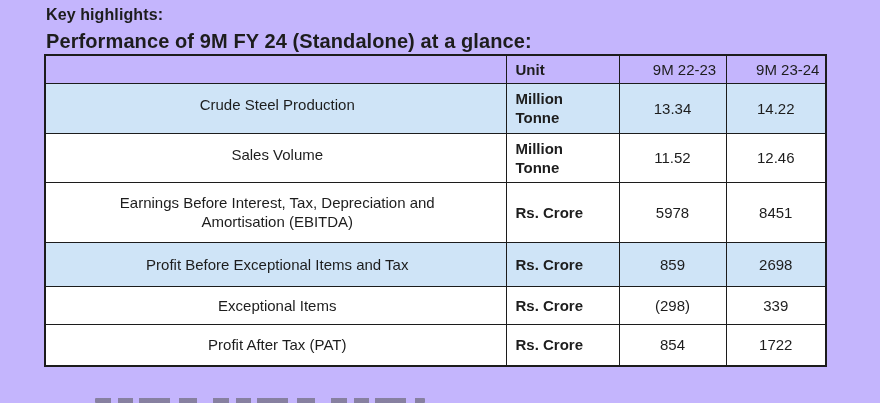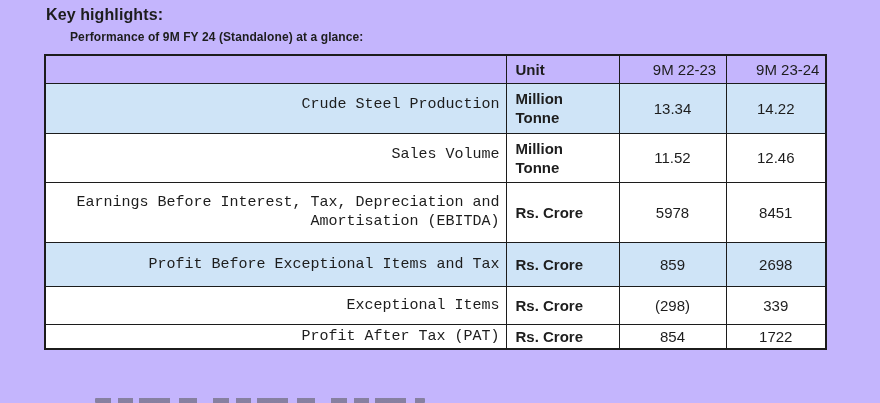--- a/index.html
+++ b/index.html
@@ -11,55 +11,55 @@
     color: #1d1d1d;
   }
   .page { position: relative; width: 880px; height: 403px; background: #c4b5fd; }
 
   .heading1 {
     position: absolute; left: 46px; top: 6px;
     font-size: 16px; font-weight: 700; letter-spacing: 0.1px;
   }
   .heading2 {
     position: absolute; left: 46px; top: 30px;
-    font-size: 12px; font-weight: 700; letter-spacing: 0.1px; margin-left: 24px;
+    font-size: 20px; font-weight: 700; letter-spacing: 0.1px;
   }
 
   table.perf {
     position: absolute; left: 44px; top: 54px;
     width: 781px;
     border-collapse: collapse;
     table-layout: fixed;
     border: 2px solid var(--bd, #1c1c1c);
     font-size: 15px;
   }
   table.perf th, table.perf td {
     border: 1.5px solid var(--bd, #1c1c1c);
     vertical-align: middle;
     line-height: 19px;
     white-space: pre-line;
     overflow: hidden;
   }
   thead tr { height: 28px; }
   th { font-weight: 400; padding-left: 24px; }
-  .c-label { text-align: right; padding-left: 9px; padding-right: 6px; font-family: Liberation Mono, monospace; }
+  .c-label { text-align: center; padding-left: 9px; padding-right: 6px; }
   .c-unit  { text-align: left; padding-left: 9px; font-weight: bold; }
   .c-val   { text-align: center; }
   tr.blue td { background: var(--blue, #cfe4f7); }
   tr.white td { background: #ffffff; }
   td.va-bottom { vertical-align: bottom; padding-bottom: 7px; }
 
   tr.r0 { height: 50px; }
   tr.r1 { height: 49px; }
   tr.r2 { height: 27px; }
   tr.r3 { height: 60px; }
   tr.r4 { height: 44px; }
   tr.r5 { height: 38px; }
   tr.r6 { height: 27px; }
-  tr.r7 { height: 25px; }
+  tr.r7 { height: 42px; }
 
   .bottom-artifact {
     position: absolute; left: 95px; top: 398px;
     width: 330px; height: 5px;
     background: repeating-linear-gradient(90deg,
       #555 0 16px, transparent 16px 23px,
       #555 23px 38px, transparent 38px 44px,
       #555 44px 75px, transparent 75px 84px,
       #555 84px 102px, transparent 102px 118px);
     opacity: 0.55;

